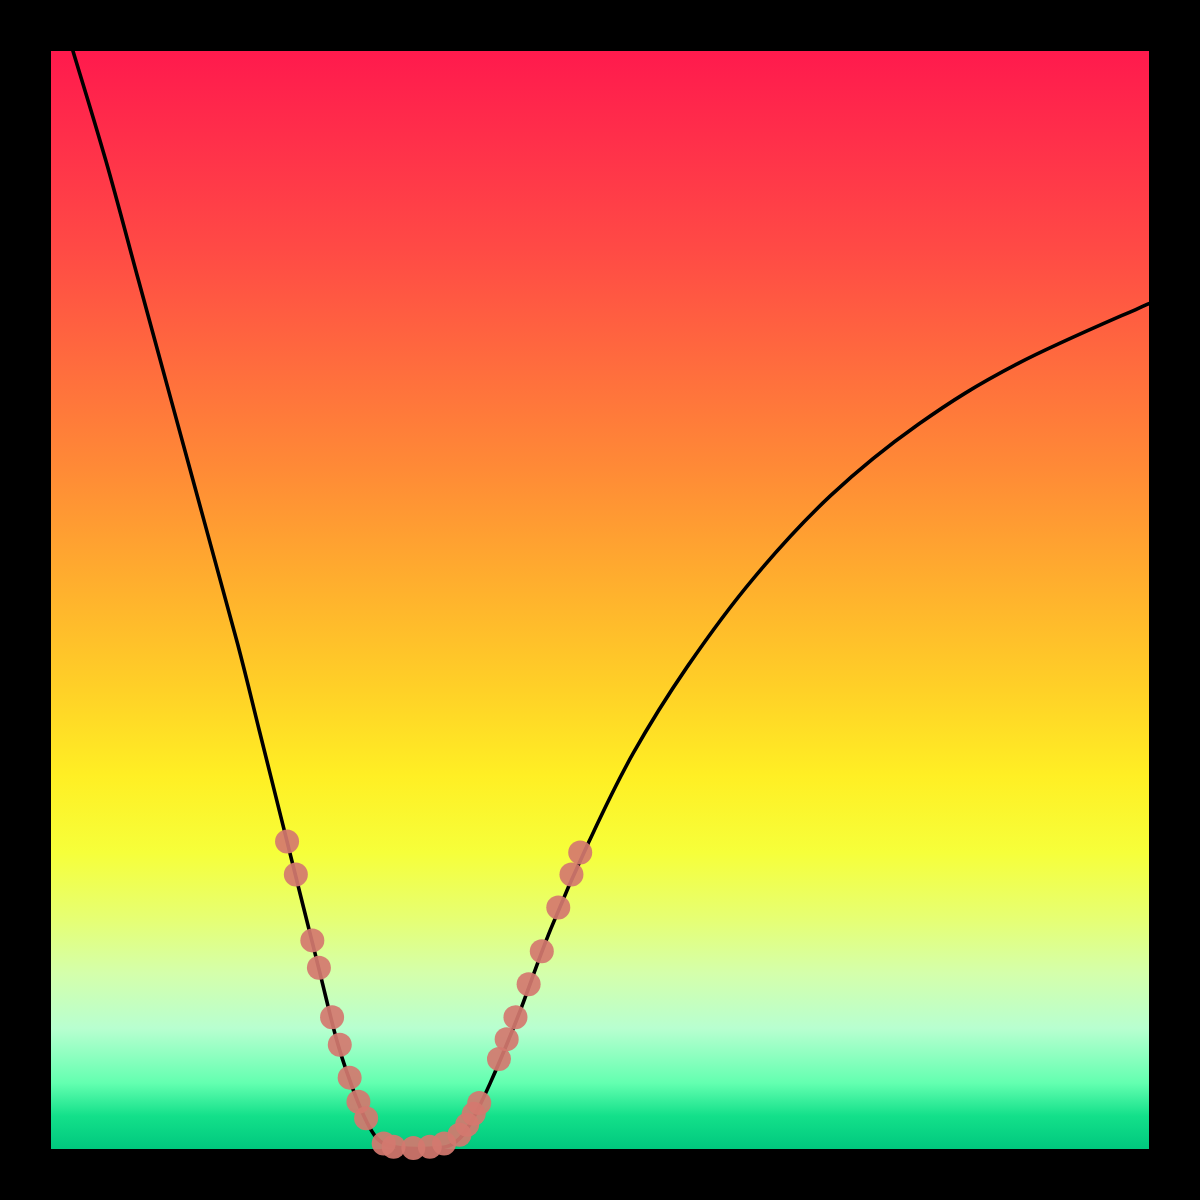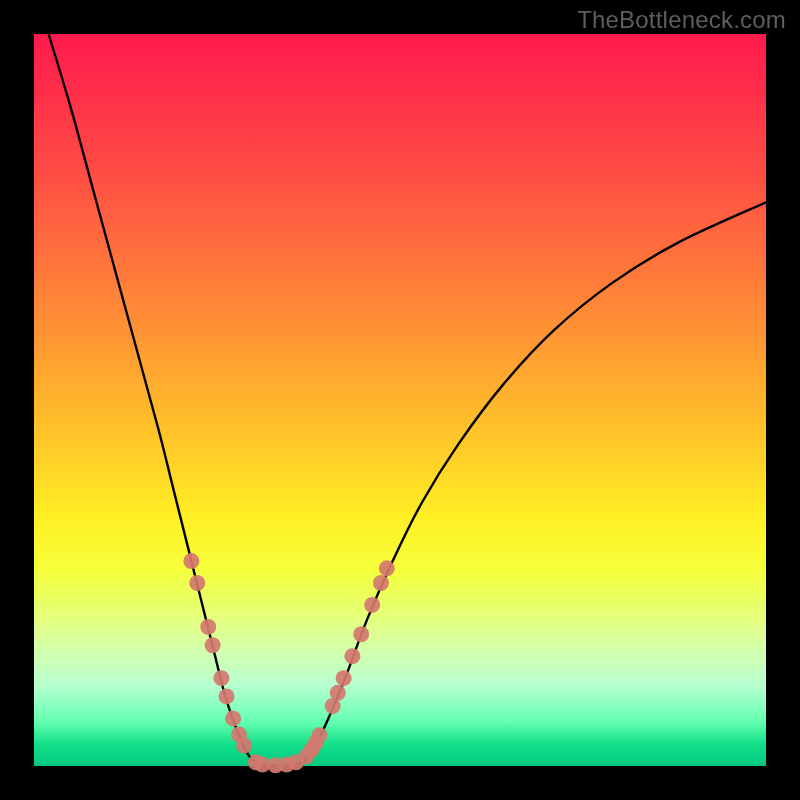--- a/index.html
+++ b/index.html
@@ -60,21 +60,20 @@
     top: 0;
     width: 732px;
     height: 732px;
     overflow: visible;
   }
 </style>
 </head>
 <body>
 
 <div class="frame">
-  <div class="watermark">TheBottleneck.com</div>
   <div class="plot">
     <svg class="curves" viewBox="0 0 732 732">
       <g id="curve-layer">
           <path d="M 14.64 0.00 C 18.59 13.18, 28.69 45.53, 36.60 73.20 C 44.51 100.87, 50.65 124.73, 58.56 153.72 C 66.47 182.71, 72.61 205.25, 80.52 234.24 C 88.43 263.23, 94.57 285.77, 102.48 314.76 C 110.39 343.75, 117.85 370.25, 124.44 395.28 C 131.03 420.31, 133.81 432.76, 139.08 453.84 C 144.35 474.92, 148.45 491.32, 153.72 512.40 C 158.99 533.48, 163.75 552.51, 168.36 570.96 C 172.97 589.41, 175.39 599.07, 179.34 614.88 C 183.29 630.69, 186.63 645.62, 190.32 658.80 C 194.01 671.98, 196.54 678.86, 199.84 688.08 C 203.13 697.30, 205.72 703.72, 208.62 710.04 C 211.52 716.36, 213.30 719.79, 215.94 723.22 C 218.58 726.64, 219.97 727.62, 223.26 729.07 C 226.55 730.52, 230.29 730.81, 234.24 731.27 C 238.19 731.73, 241.27 731.63, 245.22 731.63 C 249.17 731.63, 252.25 731.73, 256.20 731.27 C 260.15 730.81, 263.23 731.58, 267.18 729.07 C 271.13 726.57, 273.55 724.74, 278.16 717.36 C 282.77 709.98, 286.87 701.26, 292.80 688.08 C 298.73 674.90, 303.85 662.61, 311.10 644.16 C 318.35 625.71, 324.50 606.68, 333.06 585.60 C 341.62 564.52, 348.80 548.12, 358.68 527.04 C 368.56 505.96, 376.10 489.56, 387.96 468.48 C 399.82 447.40, 410.07 431.00, 424.56 409.92 C 439.05 388.84, 451.35 371.78, 468.48 351.36 C 485.61 330.94, 499.96 314.91, 519.72 296.46 C 539.48 278.01, 555.88 264.69, 578.28 248.88 C 600.68 233.07, 616.49 223.11, 644.16 208.62 C 671.83 194.13, 716.19 175.61, 732.00 168.36" fill="none" stroke="#000000" stroke-width="2.4" stroke-linecap="round"></path>
         </g>
       <g id="marker-layer">
           <circle cx="157.38" cy="527.04" r="8" fill="#d4786f" fill-opacity="0.92" stroke="#7e3b35" stroke-width="0"></circle>
           <circle cx="163.24" cy="549.00" r="8" fill="#d4786f" fill-opacity="0.92" stroke="#7e3b35" stroke-width="0"></circle>
           <circle cx="174.22" cy="592.92" r="8" fill="#d4786f" fill-opacity="0.92" stroke="#7e3b35" stroke-width="0"></circle>
           <circle cx="178.61" cy="611.22" r="8" fill="#d4786f" fill-opacity="0.92" stroke="#7e3b35" stroke-width="0"></circle>

